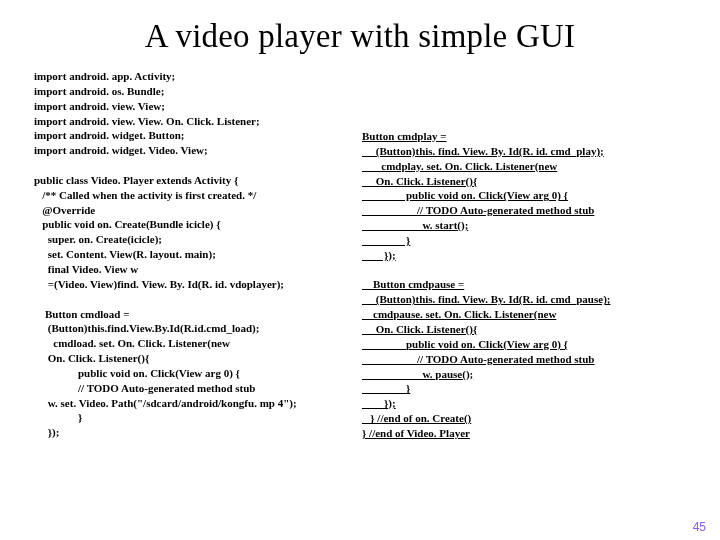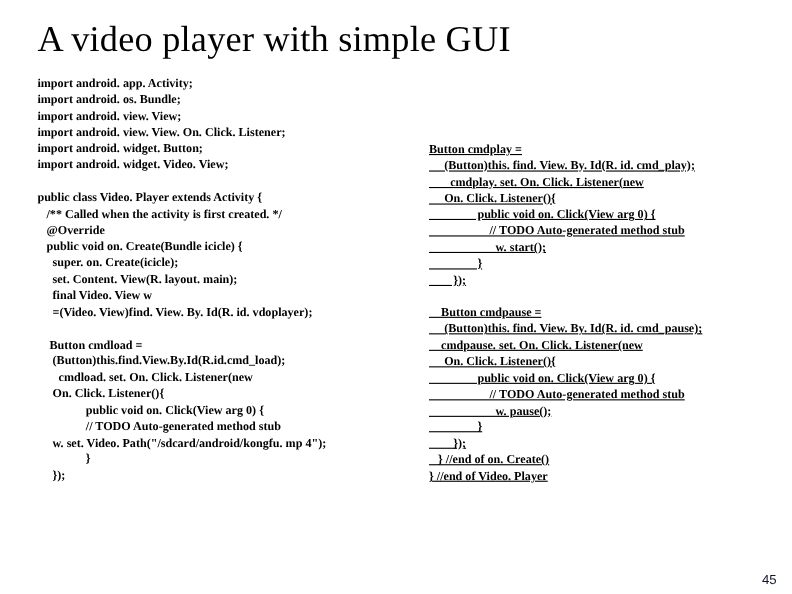--- a/index.html
+++ b/index.html
@@ -13,41 +13,42 @@
   }
   .slide {
     width: 100%;
     height: 100%;
     padding: 18px 34px 0 34px;
     position: relative;
   }
   .title {
     font-size: 33px;
     font-weight: 400;
+    text-align: center;
     margin-bottom: 14px;
     letter-spacing: 0.2px;
   }
   .cols {
     display: flex;
-    gap: 36px;
+    gap: 8px;
   }
   .col-left, .col-right {
     font-size: 11px;
     line-height: 1.35;
     font-weight: 700;
     white-space: pre;
   }
   .col-left { flex: 0 0 320px; }
   .col-right { flex: 1; padding-top: 60px; text-decoration: underline; }
   .page-num {
     position: absolute;
     right: 14px;
     bottom: 6px;
     font-size: 12px;
-    color: #0f172a;
+    color: #8b5cf6;
     font-family: Arial, sans-serif;
   }
 </style>
 </head>
 <body>
 
 <div class="slide">
   <h1 class="title">A video player with simple GUI</h1>
   <div class="cols">
     <div class="col-left">import android. app. Activity;

